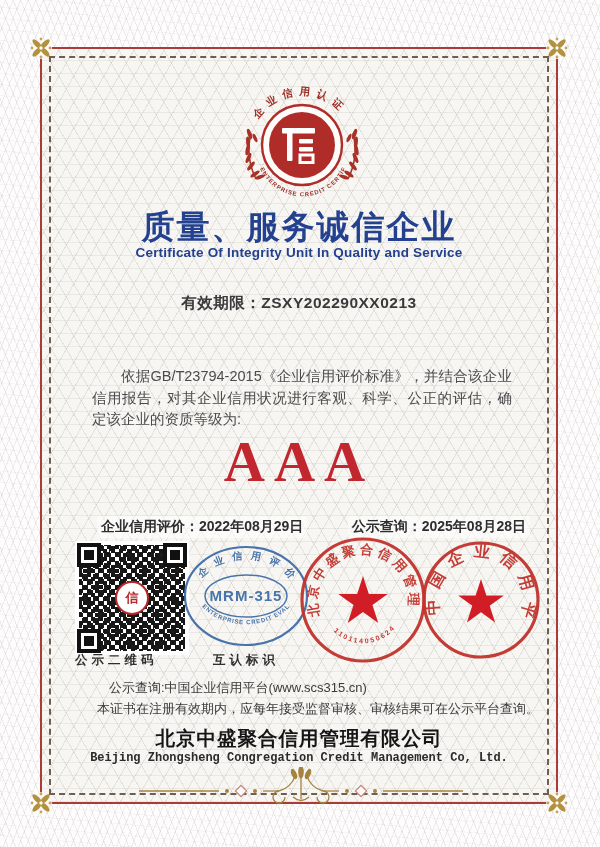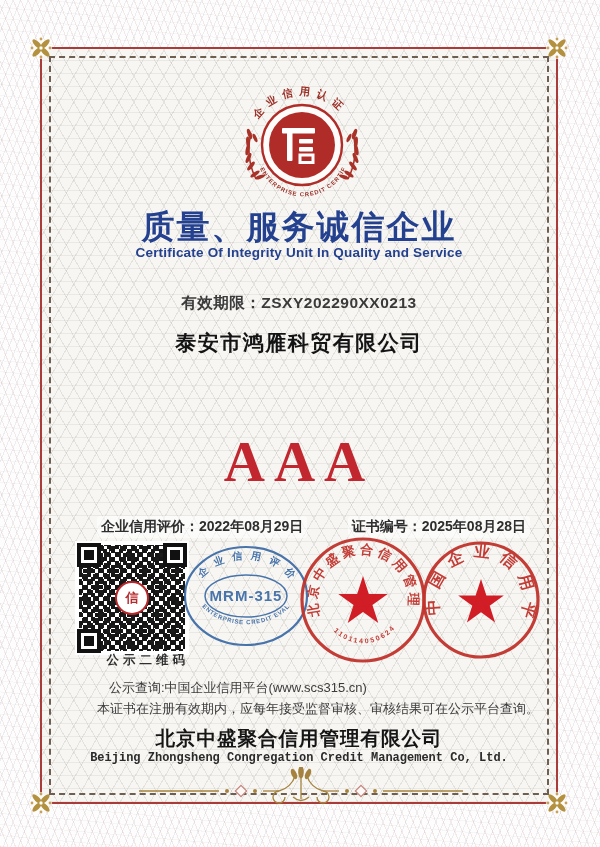--- a/index.html
+++ b/index.html
@@ -51,21 +51,21 @@
       repeating-linear-gradient(45deg, transparent 0 9px, rgba(255,255,255,0.95) 9px 13px),
       #fff;}
   .finder{position:absolute;width:24px;height:24px;border:4px solid #111;background:#fff;box-sizing:border-box;}
   .finder::after{content:"";position:absolute;inset:3px;background:#111;}
   .f-tl{left:2px;top:2px;} .f-tr{right:2px;top:2px;} .f-bl{left:2px;bottom:2px;}
   .qr-emblem{position:absolute;left:50%;top:50%;transform:translate(-50%,-50%);
     width:30px;height:30px;border-radius:50%;background:#fff;border:2px solid #b5292c;
     display:flex;align-items:center;justify-content:center;
     color:#b5292c;font-size:13px;font-weight:bold;}
   .small-label{top:603px;font-size:12.5px;font-weight:bold;color:#2f2f2f;letter-spacing:4px;}
-  .lbl-qr{left:33px;width:114px;text-align:right;}
+  .lbl-qr{left:33px;width:114px;text-align:left;}
   .lbl-mutual{left:139px;width:130px;text-align:center;}
 
   .blueseal{left:139px;top:494px;opacity:0.92;}
   .seal1{left:256px;top:486px;opacity:0.95;}
   .seal2{left:378px;top:490px;opacity:0.95;}
 
   .footer1{top:630px;left:55px;font-size:13px;color:#3c3c3c;margin-left:12px;}
   .footer2{top:651px;left:55px;font-size:13px;color:#3c3c3c;}
   .orgcn{top:676px;font-size:19.5px;font-weight:bold;color:#151515;letter-spacing:1px;}
   .orgen{top:702px;font-family:"Liberation Mono","DejaVu Sans Mono",monospace;
@@ -190,28 +190,28 @@
     </svg>
   </div>
 
   <div class="abs center subtitle">Certificate Of Integrity Unit In Quality and Service</div>
   <div class="abs center title">质量、服务诚信企业</div>
 
   <div class="abs center certno">
     <span>有效期限：</span><span>ZSXY202290XX0213</span>
   </div>
 
-  <div class="abs center company">泰安市鸿雁科贸有限公司</div>
-
+
+  <div class="abs para">依据GB/T23794-2015《企业信用评价标准》，并结合该企业信用报告，对其企业信用状况进行客观、科学、公正的评估，确定该企业的资质等级为:</div>
 
   <div class="abs center grade">AAA</div>
 
   <div class="abs dates">
     <span class="date-box"><span>企业信用评价：</span><span>2022年08月29日</span></span>
-    <span class="date-box"><span>证书编号：</span><span>2025年08月28日</span></span>
+    <span class="date-box"><span>公示查询：</span><span>2025年08月28日</span></span>
   </div>
 
   <div class="abs qr">
     <div class="qr-inner"></div>
     <div class="finder f-tl"></div>
     <div class="finder f-tr"></div>
     <div class="finder f-bl"></div>
     <div class="qr-emblem">信</div>
   </div>
   <div class="abs small-label lbl-qr">公示二维码</div>
@@ -226,20 +226,21 @@
       <ellipse cx="65" cy="53" rx="41" ry="21" fill="none" stroke="#3a6aa5" stroke-width="1.5"></ellipse>
       <text font-size="10" font-weight="bold" fill="#3a6aa5" letter-spacing="8">
         <textPath href="#bsTop" startOffset="6">企业信用评价</textPath>
       </text>
       <text x="65" y="58" text-anchor="middle" font-size="15" font-weight="bold" fill="#3a6aa5" letter-spacing="1">MRM-315</text>
       <text font-size="6" font-weight="bold" fill="#3a6aa5" letter-spacing="0.8">
         <textPath href="#bsBot" startOffset="2">ENTERPRISE CREDIT EVALUATION</textPath>
       </text>
     </svg>
   </div>
+  <div class="abs small-label lbl-mutual">互认标识</div>
 
   <div class="abs seal1">
     <svg width="130" height="130" viewBox="0 0 130 130">
       <defs>
         <path id="s1Top" d="M 21.8 80.7 A 46 46 0 1 1 108.2 80.7"></path>
         <path id="s1Bot" d="M 33 93 A 41 41 0 0 0 97 93"></path>
       </defs>
       <circle cx="65" cy="65" r="61" fill="none" stroke="#c1332c" stroke-width="3.2"></circle>
       <g transform="translate(65,67)" fill="#d0121b">
         <path d="M0,-26 L5.84,-8.03 L24.73,-8.03 L9.44,3.07 L15.29,21.03 L0,9.93 L-15.29,21.03 L-9.44,3.07 L-24.73,-8.03 L-5.84,-8.03 Z"></path>

